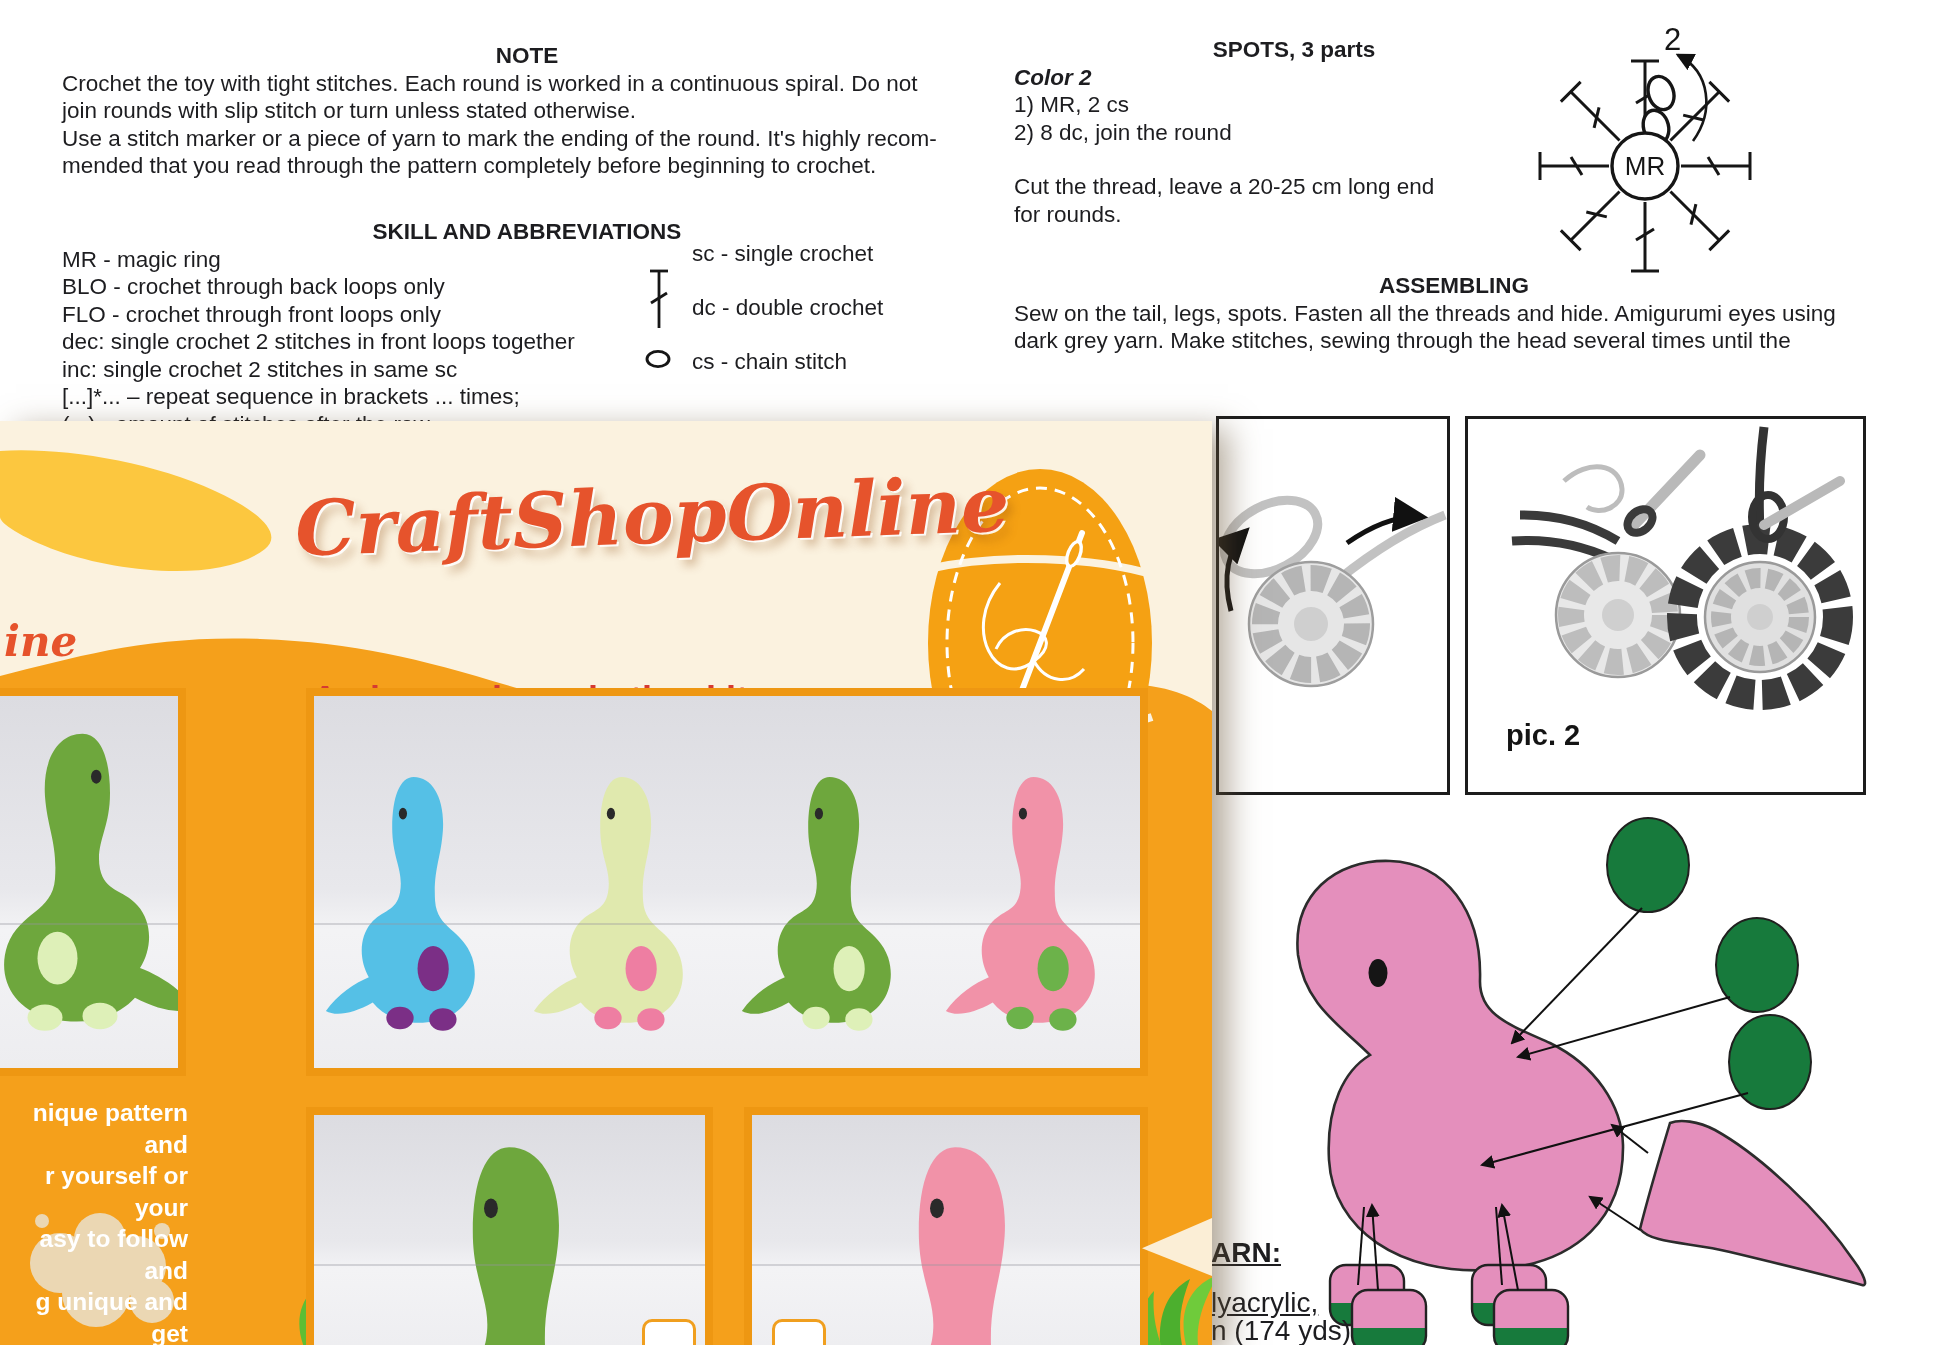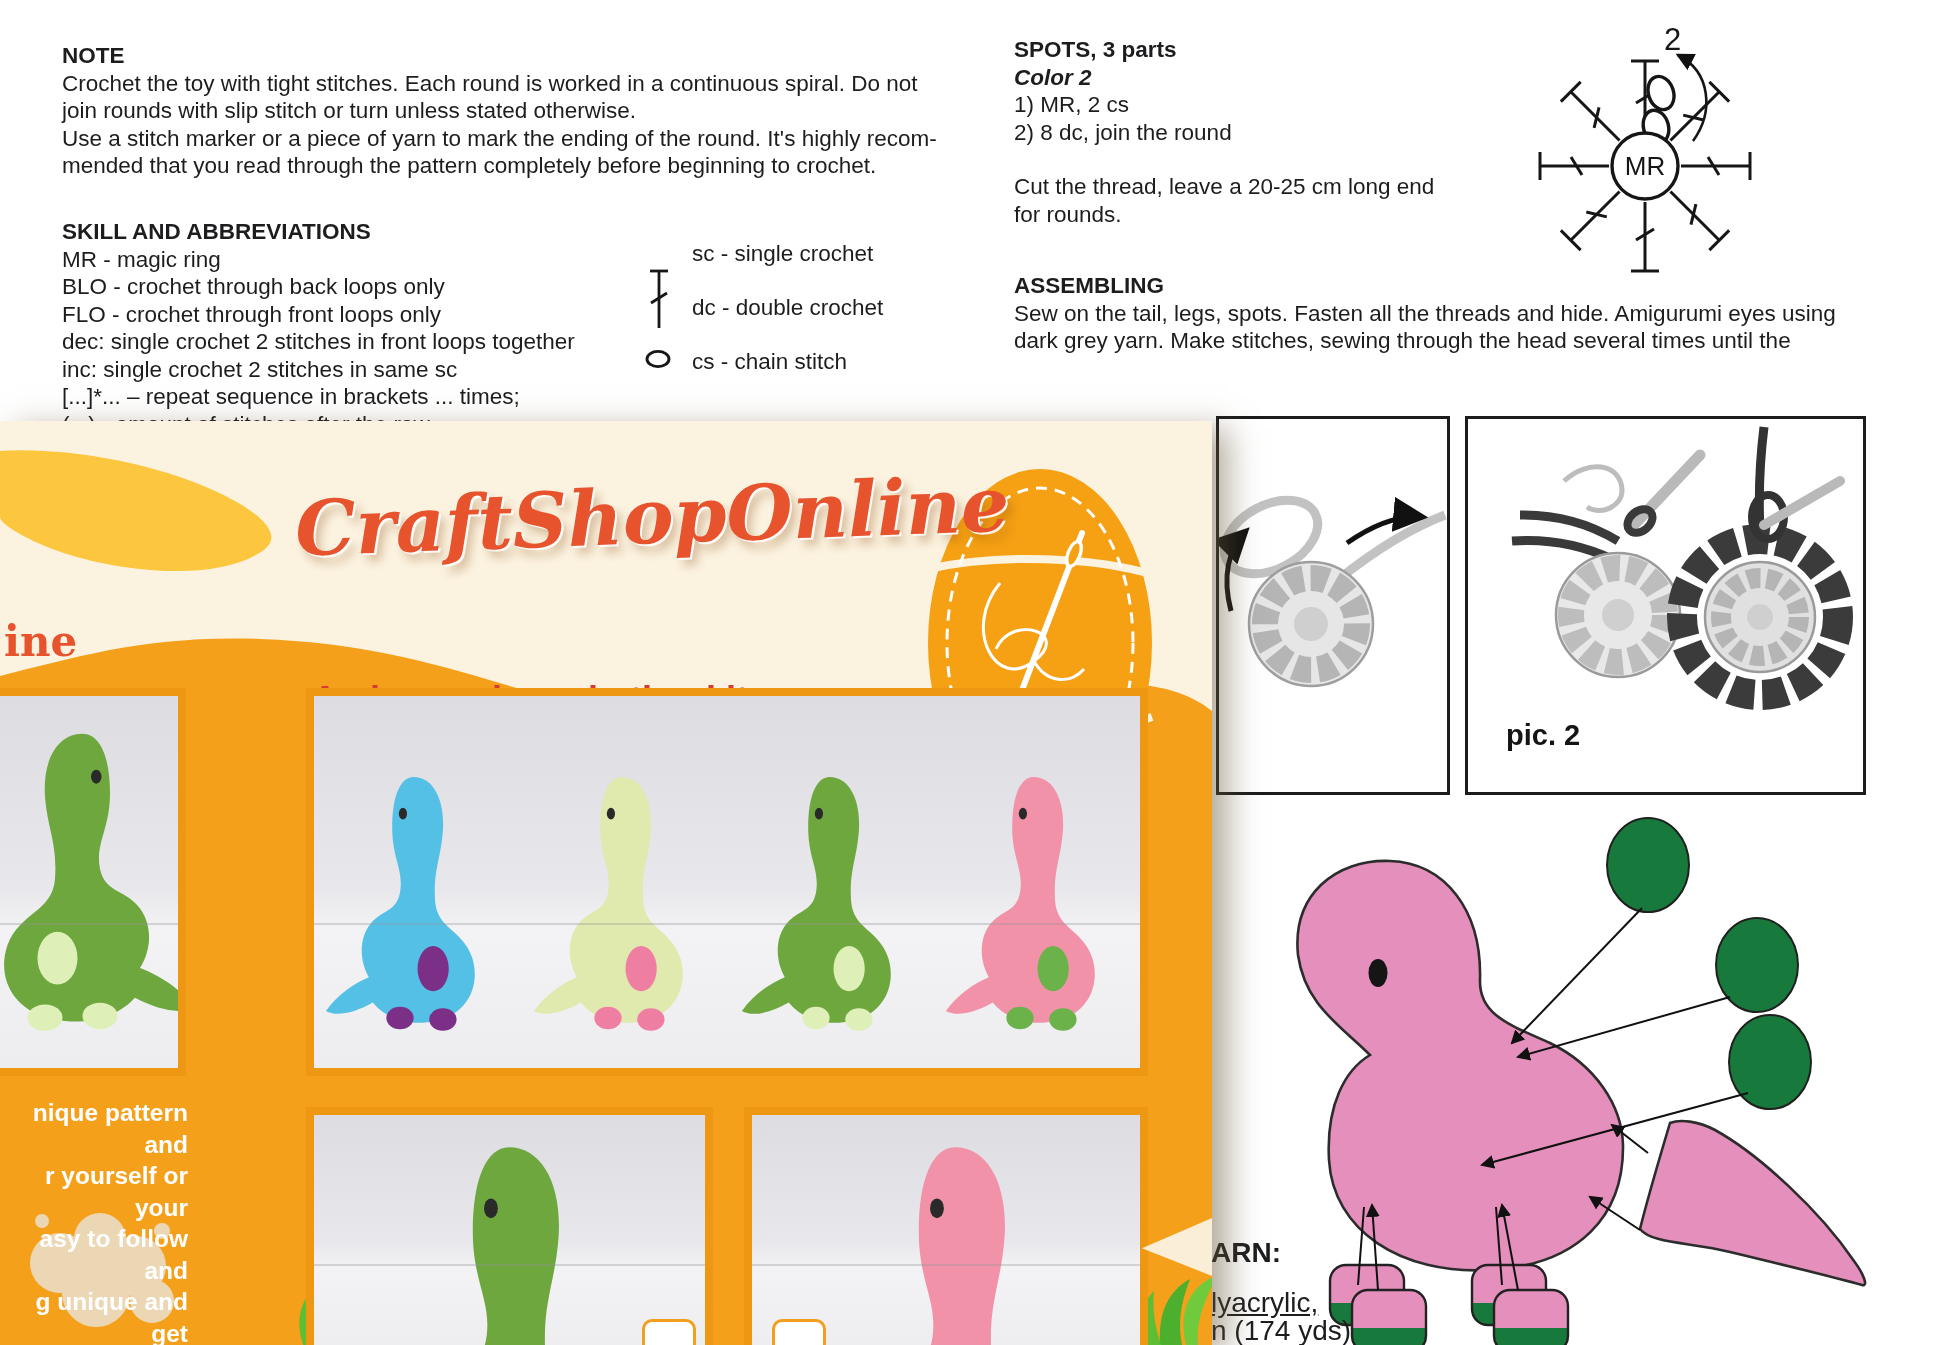--- a/index.html
+++ b/index.html
@@ -6,37 +6,37 @@
     --card_orange:#F5A01B; --card_cream:#FBF2DF; --card_yellow:#FCC73F;
     --brand_red:#E6532C; --kit_red:#D63A31; --product_blue:#2BA7DF;
     --product_green:#3EAD4A; --diagram_pink:#E48FBC; --spot_green:#177A3C;
     --frame_orange:#EE9712;
   }
   html,body{margin:0;padding:0;}
   .page{position:relative;width:1946px;height:1345px;background:#ffffff;overflow:hidden;
         font-family:"Liberation Sans",sans-serif;color:#1d1d20;}
   .abs{position:absolute;}
   .doc{font-size:22.5px;line-height:27.5px;}
-  .b{font-weight:bold;}
+  .b{font-weight:bold;text-align:center;}
   .bi{font-weight:bold;font-style:italic;}
 
   
   .panel{position:absolute;background:#fff;border:3px solid #1c1c1c;box-sizing:border-box;}
   .pic-label{position:absolute;font-size:29px;font-weight:600;color:#141414;}
 
   
   .card{position:absolute;left:0;top:421px;width:1212px;height:924px;overflow:hidden;
         background:var(--card_orange);box-shadow:16px 8px 30px rgba(105,85,55,.5);z-index:10;}
   .card-bg{position:absolute;left:0;top:0;}
   .brand{position:absolute;left:295px;top:52px;width:660px;font-family:"DejaVu Serif",serif;
          font-style:italic;font-weight:bold;font-size:76px;color:var(--brand_red);
          transform:rotate(-2deg);text-shadow:2px 2px 0 rgba(255,255,255,.9),6px 8px 10px rgba(140,70,10,.3);
          white-space:nowrap;}
   .brand-frag{position:absolute;left:4px;top:196px;font-family:"DejaVu Serif",serif;
-         font-weight:bold;font-size:42px;color:var(--brand_red);}
+         font-style:italic;font-weight:bold;font-size:42px;color:var(--brand_red);}
   .kit-line{position:absolute;left:312px;top:258px;font-size:36px;font-weight:bold;color:var(--kit_red);}
   .product-line{position:absolute;left:310px;top:303px;font-size:48px;font-weight:800;letter-spacing:1px;white-space:nowrap;}
   .product-line .blue{color:var(--product_blue);}
   .product-line .green{color:var(--product_green);}
   .frame{position:absolute;border:8px solid var(--frame_orange);box-sizing:border-box;overflow:hidden;
          background:linear-gradient(180deg,#dcdce1 0%,#e8e8ec 52%,#f3f3f5 63%,#ededf0 100%);}
   .frame:after{content:"";position:absolute;left:0;right:0;top:61%;height:2px;background:rgba(150,150,158,.35);}
   .dino{position:absolute;}
   .promo{position:absolute;left:0;top:676px;width:188px;text-align:right;color:#fff;
          font-size:24.5px;line-height:31.5px;font-weight:600;}
@@ -265,21 +265,21 @@
       <path d="M 498,368 L 232,440" marker-end="url(#arrw)"></path>
       <path d="M 398,428 L 362,400" marker-end="url(#arrw)"></path>
       <path d="M 390,505 L 340,472" marker-end="url(#arrw)"></path>
       <line x1="108" y1="560" x2="114" y2="482"></line>
       <path d="M 128,565 L 122,480" marker-end="url(#arrw)"></path>
       <line x1="252" y1="560" x2="246" y2="482"></line>
       <path d="M 268,565 L 252,480" marker-end="url(#arrw)"></path>
     </g>
   </svg>
 
-  <div class="yarn b" style="top:1238px;">ARN:</div>
+  <div class="yarn b" style="top:1238px;text-decoration:underline;">ARN:</div>
   <div class="yarn" style="top:1288px;text-decoration:underline;">lyacrylic,</div>
   <div class="yarn" style="top:1316px;">n (174 yds)</div>
 
   <div class="card">
 
     <svg class="card-bg" width="1212" height="924" viewBox="0 0 1212 924">
       <rect x="0" y="0" width="1212" height="924" fill="var(--card_cream)"></rect>
 
       <path d="M0,30 C 60,26 150,40 215,70 C 255,88 285,112 265,128 C 222,162 120,152 58,130 C 20,116 0,102 0,96 Z" fill="var(--card_yellow)"></path>
 

